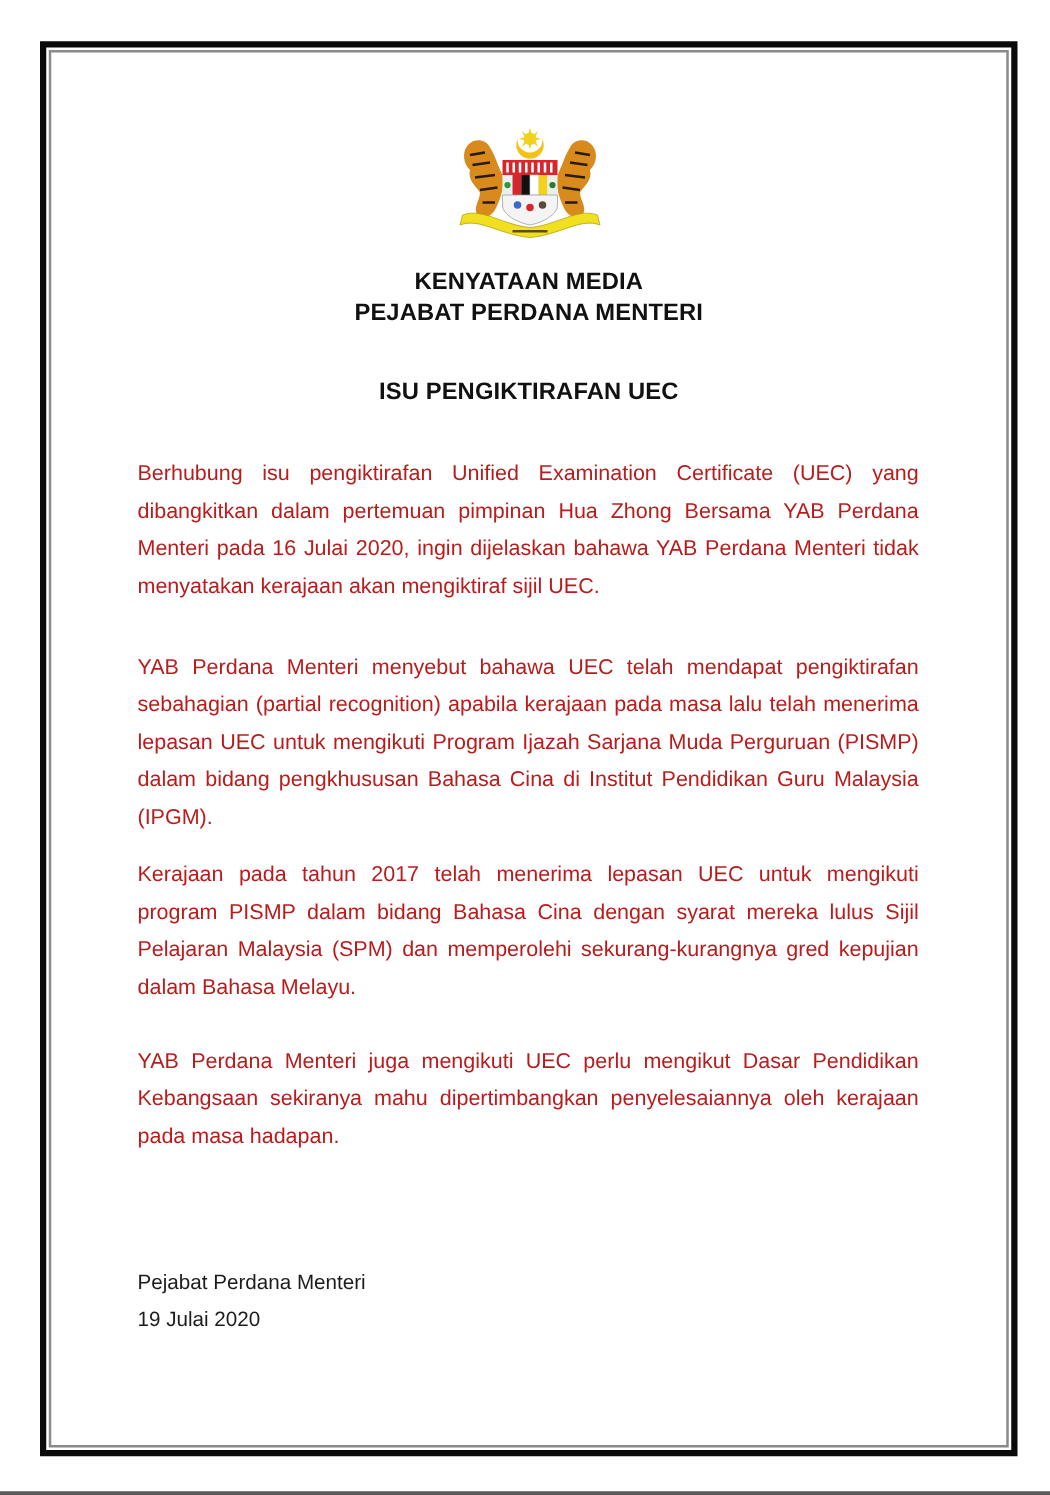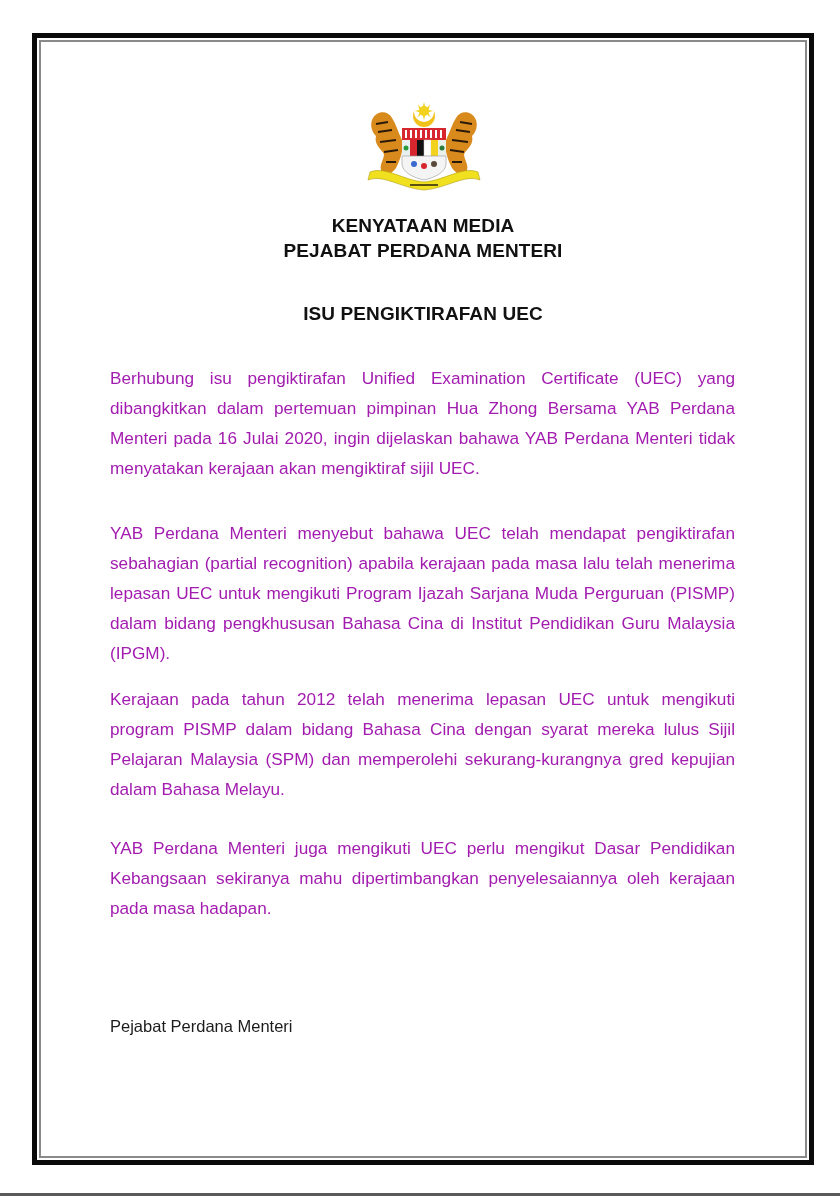--- a/index.html
+++ b/index.html
@@ -60,21 +60,21 @@
     .h1 { top: 215px; }
     .h2 { top: 240px; }
     .h3 { top: 303px; font-size: 19px; }
     .body-text {
       position: absolute;
       left: 110px;
       width: 625px;
       font-size: 17.2px;
       line-height: 30px;
       text-align: justify;
-      color: #a21caf;
+      color: #b91c1c;
     }
     .body-text p {
       margin: 0;
     }
     .p1 { top: 363px; }
     .p2 { top: 505px; margin-top: 13px; }
     .p3 { top: 684px; }
     .p4 { top: 833px; }
     .signoff {
       position: absolute;
@@ -155,23 +155,24 @@
 <div class="heading h2">PEJABAT PERDANA MENTERI</div>
 <div class="heading h3">ISU PENGIKTIRAFAN UEC</div>
 
 <div class="body-text p1">
   <p>Berhubung isu pengiktirafan Unified Examination Certificate (UEC) yang dibangkitkan dalam pertemuan pimpinan Hua Zhong Bersama YAB Perdana Menteri pada 16 Julai 2020, ingin dijelaskan bahawa YAB Perdana Menteri tidak menyatakan kerajaan akan mengiktiraf sijil UEC.</p>
 </div>
 <div class="body-text p2">
   <p>YAB Perdana Menteri menyebut bahawa UEC telah mendapat pengiktirafan sebahagian (partial recognition) apabila kerajaan pada masa lalu telah menerima lepasan UEC untuk mengikuti Program Ijazah Sarjana Muda Perguruan (PISMP) dalam bidang pengkhususan Bahasa Cina di Institut Pendidikan Guru Malaysia (IPGM).</p>
 </div>
 <div class="body-text p3">
-  <p>Kerajaan pada tahun 2012 telah menerima lepasan UEC untuk mengikuti program PISMP dalam bidang Bahasa Cina dengan syarat mereka lulus Sijil Pelajaran Malaysia (SPM) dan memperolehi sekurang-kurangnya gred kepujian dalam Bahasa Melayu.</p>
+  <p>Kerajaan pada tahun 2017 telah menerima lepasan UEC untuk mengikuti program PISMP dalam bidang Bahasa Cina dengan syarat mereka lulus Sijil Pelajaran Malaysia (SPM) dan memperolehi sekurang-kurangnya gred kepujian dalam Bahasa Melayu.</p>
 </div>
 <div class="body-text p4">
   <p>YAB Perdana Menteri juga mengikuti UEC perlu mengikut Dasar Pendidikan Kebangsaan sekiranya mahu dipertimbangkan penyelesaiannya oleh kerajaan pada masa hadapan.</p>
 </div>
 
 <div class="signoff">
   <div>Pejabat Perdana Menteri</div>
+  <div>19 Julai 2020</div>
 </div>
 
 <div class="bottom-rule"></div>
 
 </body></html>

